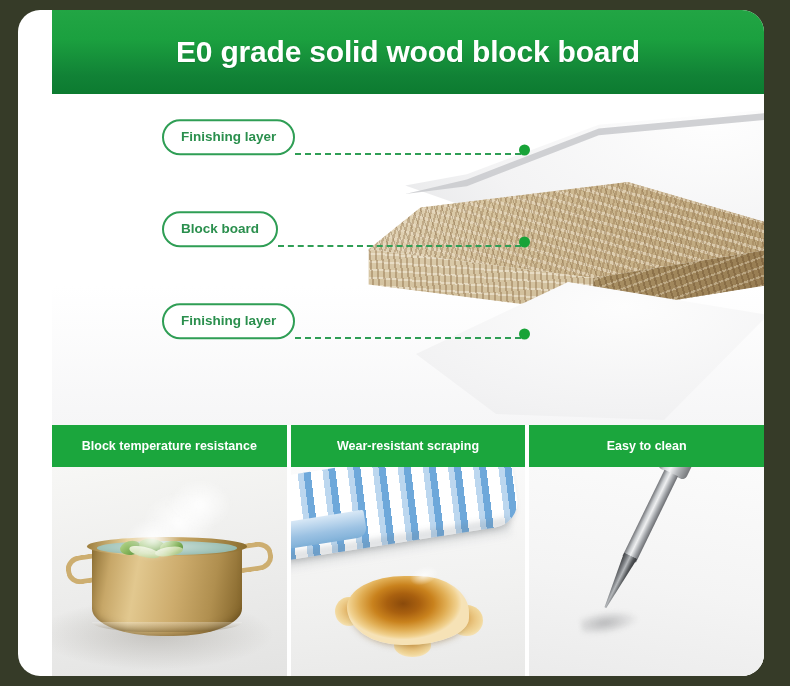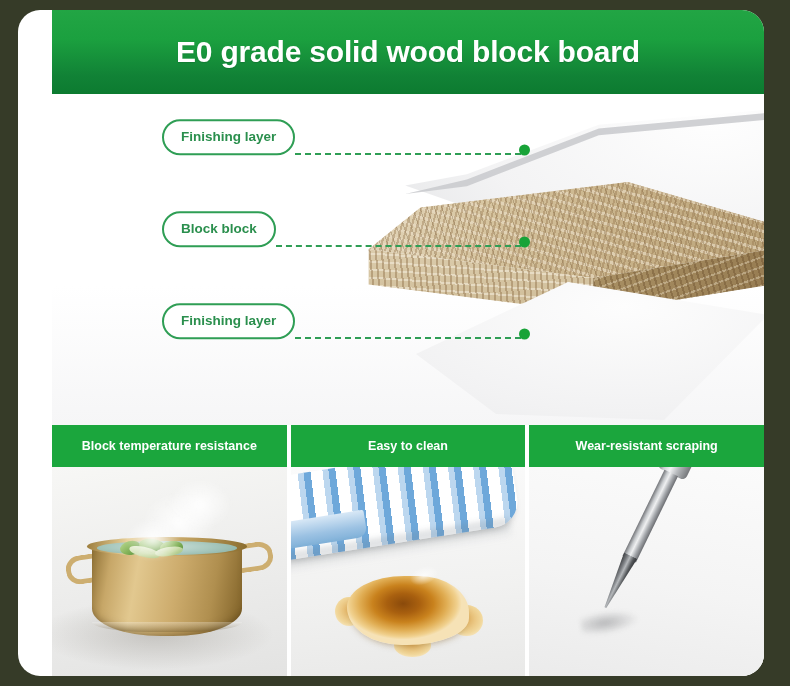--- a/index.html
+++ b/index.html
@@ -357,36 +357,36 @@
         <div class="sheet-bottom"></div>
       </div>
 
       <div class="callout" style="left:110px; top:61px; width:368px;">
         <div class="pill">Finishing layer</div>
         <div class="leader" style="flex:1 1 auto;"></div>
         <div class="dot"></div>
       </div>
 
       <div class="callout" style="left:110px; top:153px; width:368px;">
-        <div class="pill">Block block</div>
+        <div class="pill">Block board</div>
         <div class="leader" style="flex:1 1 auto;"></div>
         <div class="dot"></div>
       </div>
 
       <div class="callout" style="left:110px; top:245px; width:368px;">
         <div class="pill">Finishing layer</div>
         <div class="leader" style="flex:1 1 auto;"></div>
         <div class="dot"></div>
       </div>
     </div>
 
     <div class="feature-bars">
       <div class="feature-bar">Block temperature resistance</div>
+      <div class="feature-bar">Wear-resistant scraping</div>
       <div class="feature-bar">Easy to clean</div>
-      <div class="feature-bar">Wear-resistant scraping</div>
     </div>
 
     <div class="feature-photos">
 
       <div class="photo p1">
         <div class="steam s1"></div>
         <div class="steam s2"></div>
         <div class="table-shadow"></div>
         <div class="handle-l"></div>
         <div class="handle-r"></div>

